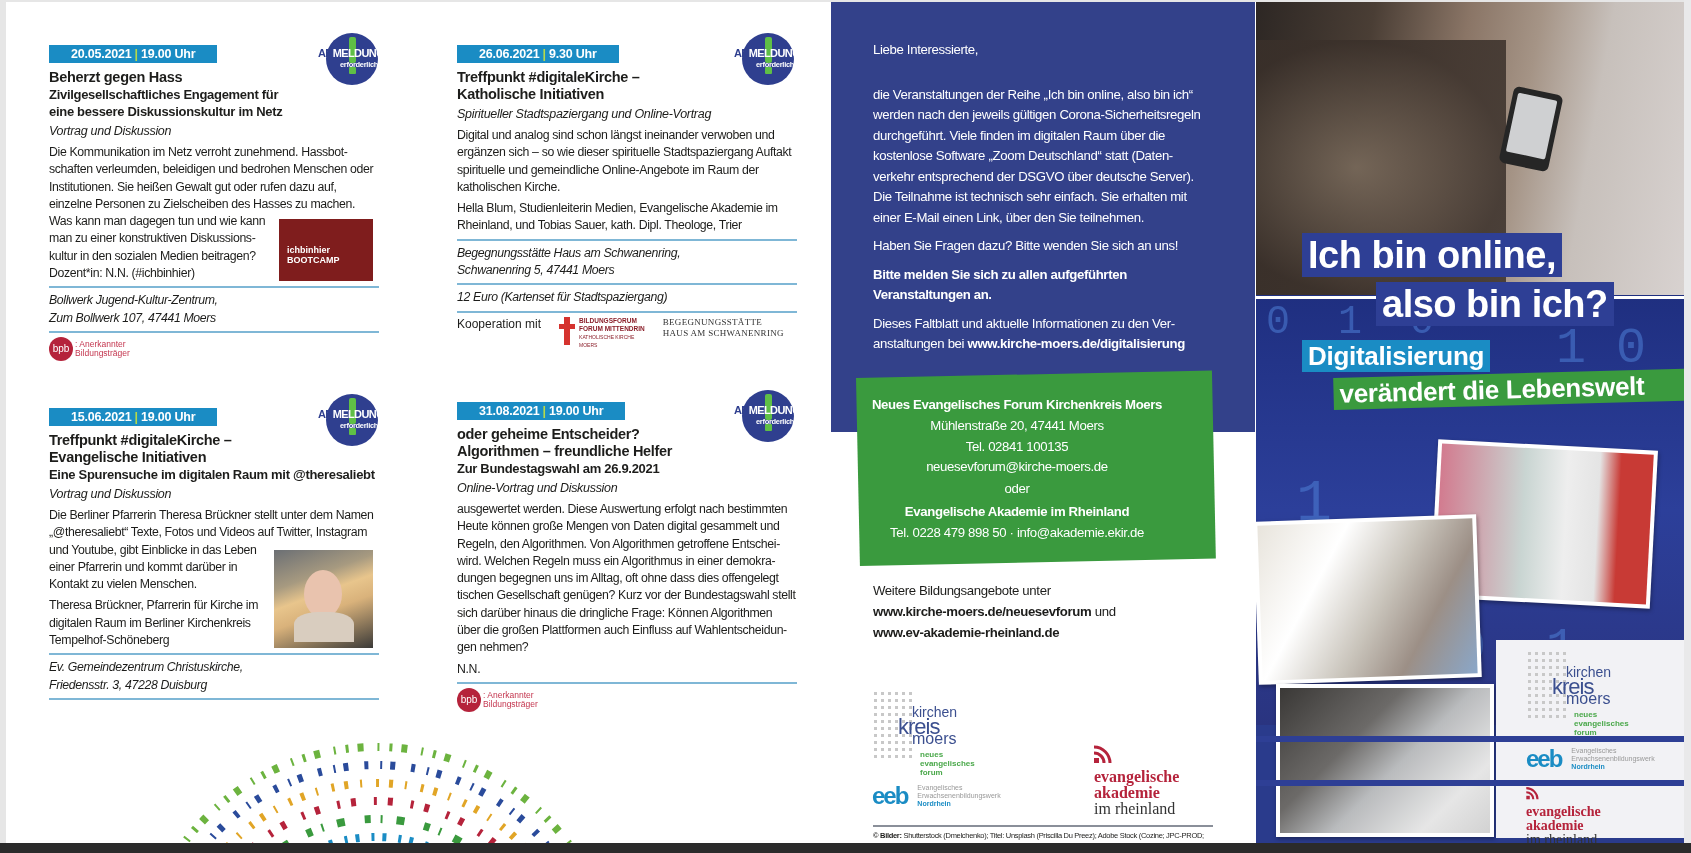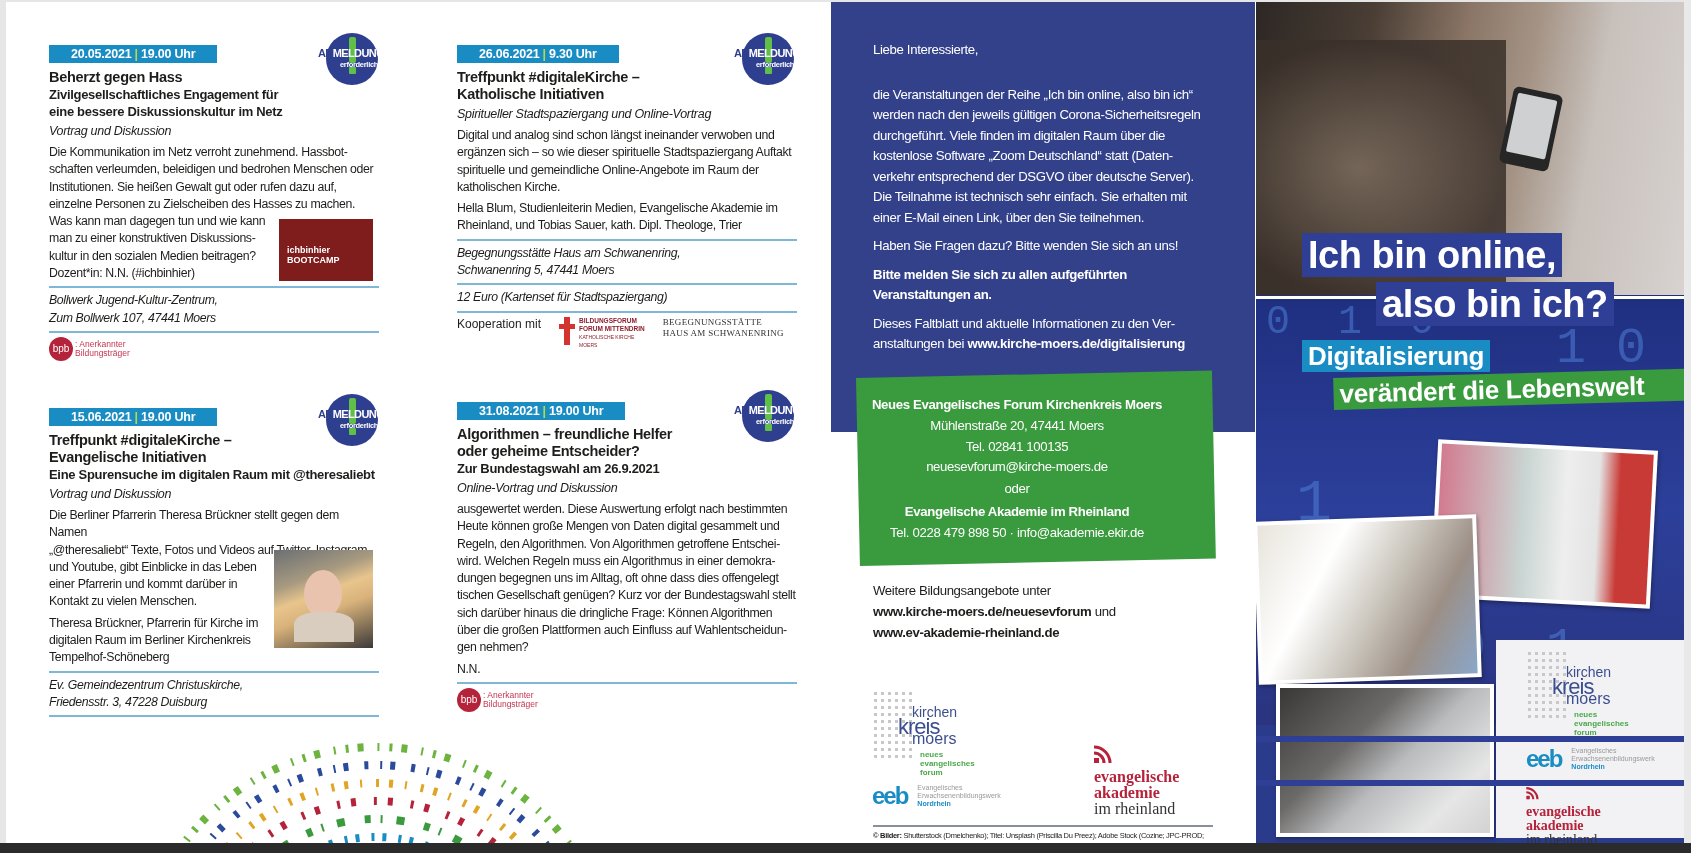--- a/index.html
+++ b/index.html
@@ -149,21 +149,21 @@
 
   <div class="event" style="left:43px;top:405px;width:330px;">
     <div class="datebadge"><span>15.06.2021</span><span class="sep">|</span><span>19.00 Uhr</span></div>
     <div class="ev-title">
       <div>Treffpunkt #digitaleKirche –</div>
       <div>Evangelische Initiativen</div>
     </div>
     <div class="ev-sub">Eine Spurensuche im digitalen Raum mit @theresaliebt</div>
     <div class="ev-format">Vortrag und Diskussion</div>
     <div class="ev-body">
-      <div>Die Berliner Pfarrerin Theresa Brückner stellt gegen dem Namen</div>
+      <div>Die Berliner Pfarrerin Theresa Brückner stellt unter dem Namen</div>
       <div>„@theresaliebt“ Texte, Fotos und Videos auf Twitter, Instagram</div>
       <div>und Youtube, gibt Einblicke in das Leben</div>
       <div>einer Pfarrerin und kommt darüber in</div>
       <div>Kontakt zu vielen Menschen.</div>
     </div>
     <div class="ev-speaker">
       <div>Theresa Brückner, Pfarrerin für Kirche im</div>
       <div>digitalen Raum im Berliner Kirchenkreis</div>
       <div>Tempelhof-Schöneberg</div>
     </div>
@@ -230,22 +230,22 @@
   <div class="anmeldung" style="left:736px;top:31px;">
     <div class="bang"></div>
       <div class="dot"></div>
     <div class="an"><span>AN</span><b>MELDUNG</b></div>
     <div class="erf">erforderlich</div>
   </div>
 
   <div class="event" style="left:451px;top:399px;width:340px;">
     <div class="datebadge"><span>31.08.2021</span><span class="sep">|</span><span>19.00 Uhr</span></div>
     <div class="ev-title">
+      <div>oder geheime Entscheider?</div>
       <div>Algorithmen – freundliche Helfer</div>
-      <div>oder geheime Entscheider?</div>
     </div>
     <div class="ev-sub">Zur Bundestagswahl am 26.9.2021</div>
     <div class="ev-format">Online-Vortrag und Diskussion</div>
     <div class="ev-body">
       <div>ausgewertet werden. Diese Auswertung erfolgt nach bestimmten</div>
       <div>Heute können große Mengen von Daten digital gesammelt und</div>
       <div>Regeln, den Algorithmen. Von Algorithmen getroffene Entschei-</div>
       <div>wird. Welchen Regeln muss ein Algorithmus in einer demokra-</div>
       <div>dungen begegnen uns im Alltag, oft ohne dass dies offengelegt</div>
       <div>tischen Gesellschaft genügen? Kurz vor der Bundestagswahl stellt</div>

